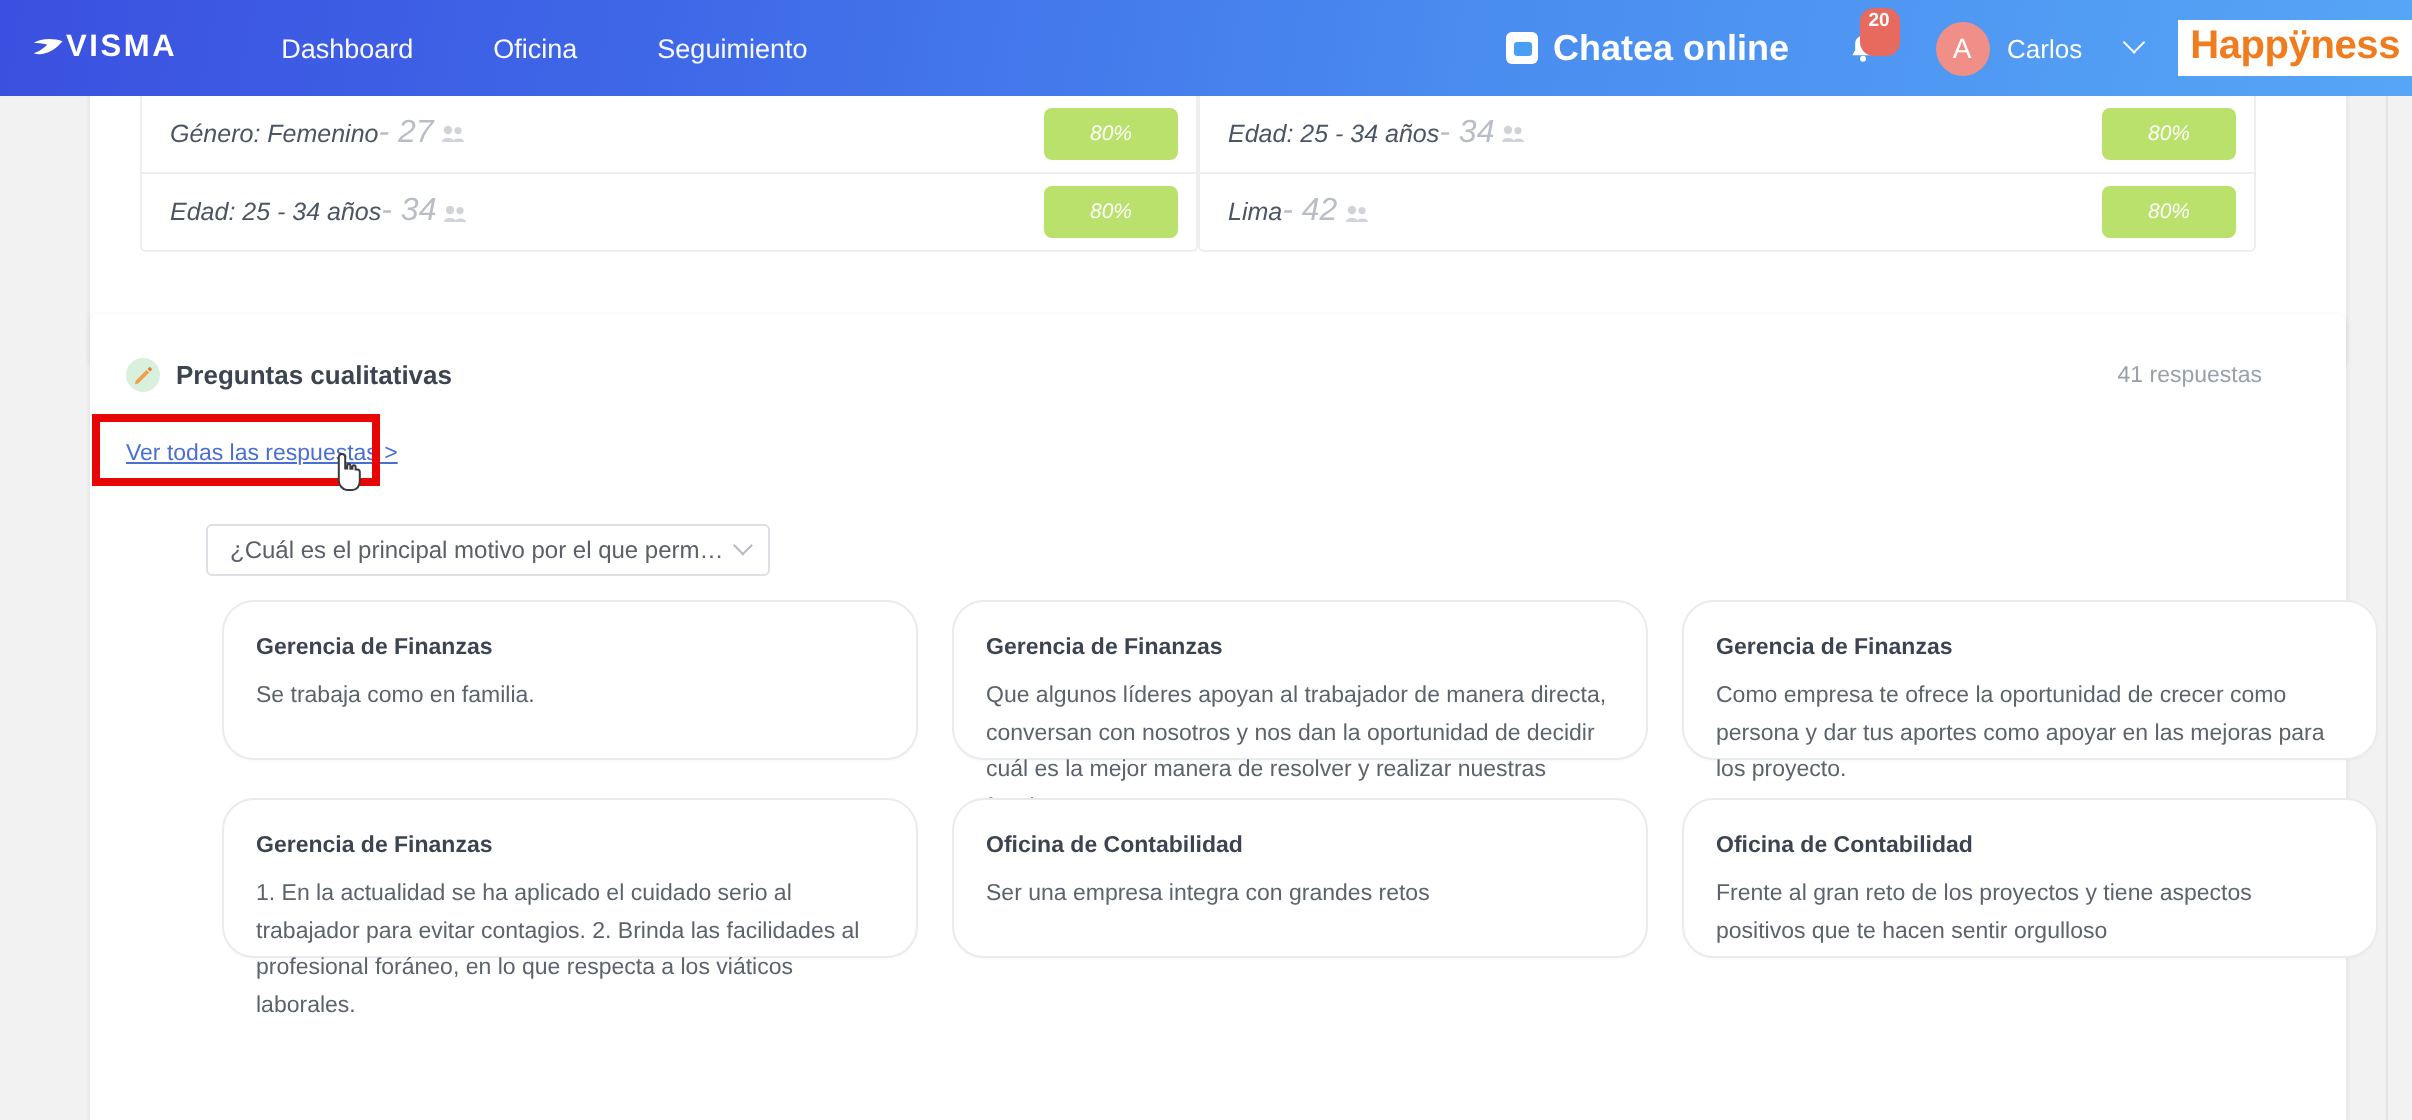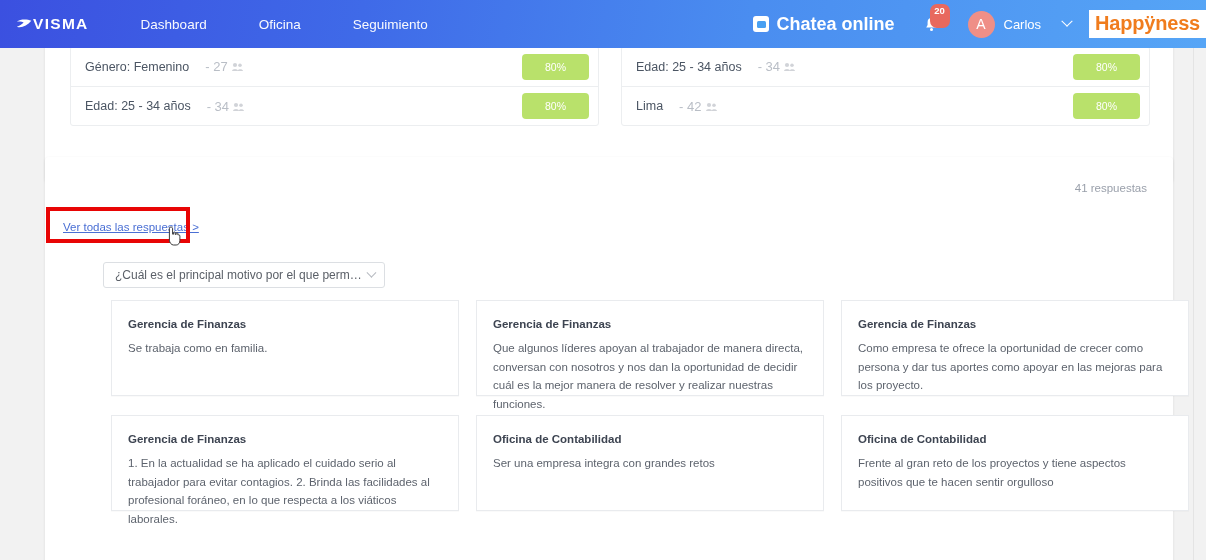--- a/index.html
+++ b/index.html
@@ -21,21 +21,21 @@
   }
   .brand {
     display: flex; align-items: center; gap: 0;
     margin-left: 16px; margin-right: 34px;
   }
   .brand-mark { width: 17px; height: 13px; display: block; }
   .brand-name {
     color: #fff; font-size: 15.5px; font-weight: bold;
     letter-spacing: 1.3px;
   }
-  .nav-links { display: flex; gap: 16px; }
+  .nav-links { display: flex; gap: 4px; }
   .nav-link {
     color: #ffffff; font-size: 13.5px; padding: 0 18px;
     cursor: pointer; white-space: nowrap; opacity: .97;
   }
   .nav-right {
     margin-left: auto; display: flex; align-items: center;
     height: 48px;
   }
   .chat-item {
     display: flex; align-items: center; gap: 7px;
@@ -98,33 +98,33 @@
 
   
   .card-demo {
     position: absolute; left: 45px; top: -60px;
     width: 1128px; height: 194px;
     background: #fff; border-radius: 4px;
     box-shadow: 0 1px 3px rgba(0,0,0,.09);
   }
   .demo-cols {
     position: absolute; left: 25px; top: 58px;
-    display: flex; gap: 22px;
+    display: flex;  font-style: italic;
   }
   .demo-col {
     width: 529px; border: 1px solid #eceef0; border-radius: 3px;
     background: #fff; overflow: hidden;
   }
   .demo-row {
     height: 39px; display: flex; align-items: center;
     padding: 0 9px 0 14px;
   }
   .demo-row + .demo-row { border-top: 1px solid #eceef0; }
   .demo-label { font-size: 12.5px; color: #4b5563; }
-  .demo-count { font-size: 13px; color: #b9bec6; margin-left: 16px; }
+  .demo-count { font-size: 16px; color: #b9bec6; margin-left: 0; }
   .people-ico { margin-left: 4px; width: 11px; height: 9px; opacity: .45; }
   .pct-badge {
     margin-left: auto; background: #b7e065; color: #ffffff;
     font-size: 10.5px; border-radius: 4px;
     width: 67px; height: 26px;
     display: flex; align-items: center; justify-content: center;
     opacity: .96;
   }
 
   
@@ -138,21 +138,21 @@
     position: absolute; left: 18px; top: 22px;
     display: flex; align-items: center; gap: 8px;
   }
   .pencil-circle {
     width: 17px; height: 17px; border-radius: 50%;
     background: #d8f0dc; display: flex;
     align-items: center; justify-content: center;
   }
   .qual-title { font-size: 13px; font-weight: bold; color: #3d4451; }
   .resp-count {
-    position: absolute; right: 26px; top: 25px;
+    position: absolute; right: 42px; top: 25px;
     font-size: 11.5px; color: #9aa0ab;
   }
   .see-all-wrap { position: absolute; left: 18px; top: 60px; }
   .see-all-link {
     font-size: 11.5px; color: #4a6fd4;
     text-decoration: underline; cursor: pointer;
   }
   .red-box {
     position: absolute; left: 1px; top: 50px;
     width: 144px; height: 36px;
@@ -179,22 +179,22 @@
   }
 
   .resp-grid {
     position: absolute; left: 66px; top: 143px;
     width: 1083px;
     display: grid;
     grid-template-columns: repeat(3, 348px);
     gap: 19px 17px;
   }
   .resp-card {
-    background: #fff; border: 1px solid #e9ebee; border-radius: 0;
-    height: 96px; padding: 17px 18px 0 16px;
+    background: #fff; border: 1px solid #e9ebee; border-radius: 16px;
+    height: 80px; padding: 17px 18px 0 16px;
     box-shadow: 0 1px 1px rgba(0,0,0,.02);
   }
   .resp-dept {
     font-size: 11.5px; font-weight: bold; color: #3d4451;
     margin-bottom: 9px;
   }
   .resp-text {
     font-size: 11.5px; color: #5d636d; line-height: 1.62;
   }
 </style>
@@ -293,20 +293,29 @@
           </svg>
           <span class="pct-badge">80%</span>
         </div>
       </div>
 
     </div>
   </div>
 
   <div class="card-qual">
 
+    <div class="qual-head">
+      <span class="pencil-circle">
+        <svg viewBox="0 0 12 12" width="11" height="11">
+          <path d="M2 9.2 L8 3.2 L9.4 4.6 L3.4 10.6 L1.6 11 Z" fill="#f0a04b"></path>
+          <path d="M8.5 2.7 L9.7 1.5 L11 2.8 L9.9 4.1 Z" fill="#e8762d"></path>
+        </svg>
+      </span>
+      <span class="qual-title">Preguntas cualitativas</span>
+    </div>
 
     <span class="resp-count">41 respuestas</span>
 
     <div class="see-all-wrap">
       <span class="see-all-link">Ver todas las respuestas &gt;</span>
     </div>
 
     <div class="red-box"></div>
 
     <svg class="cursor-hand" viewBox="0 0 16 20">

